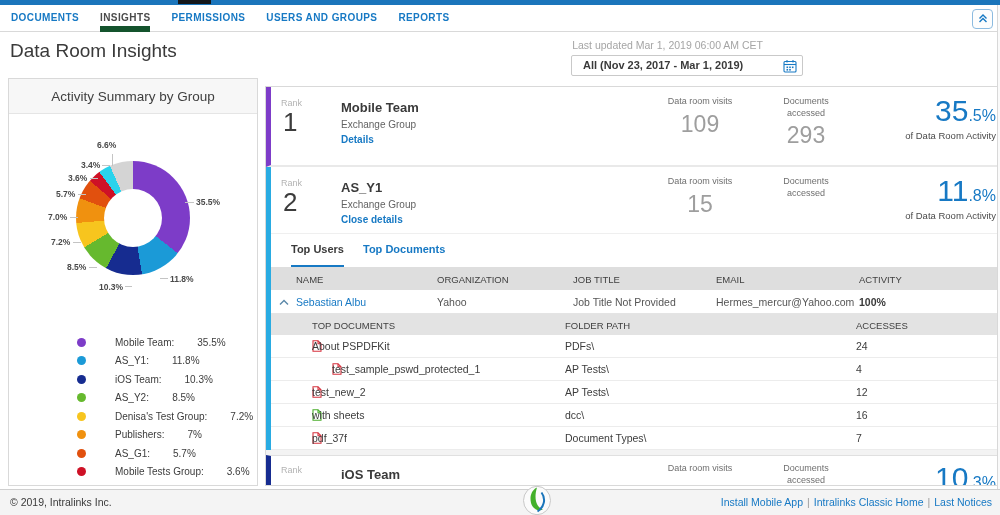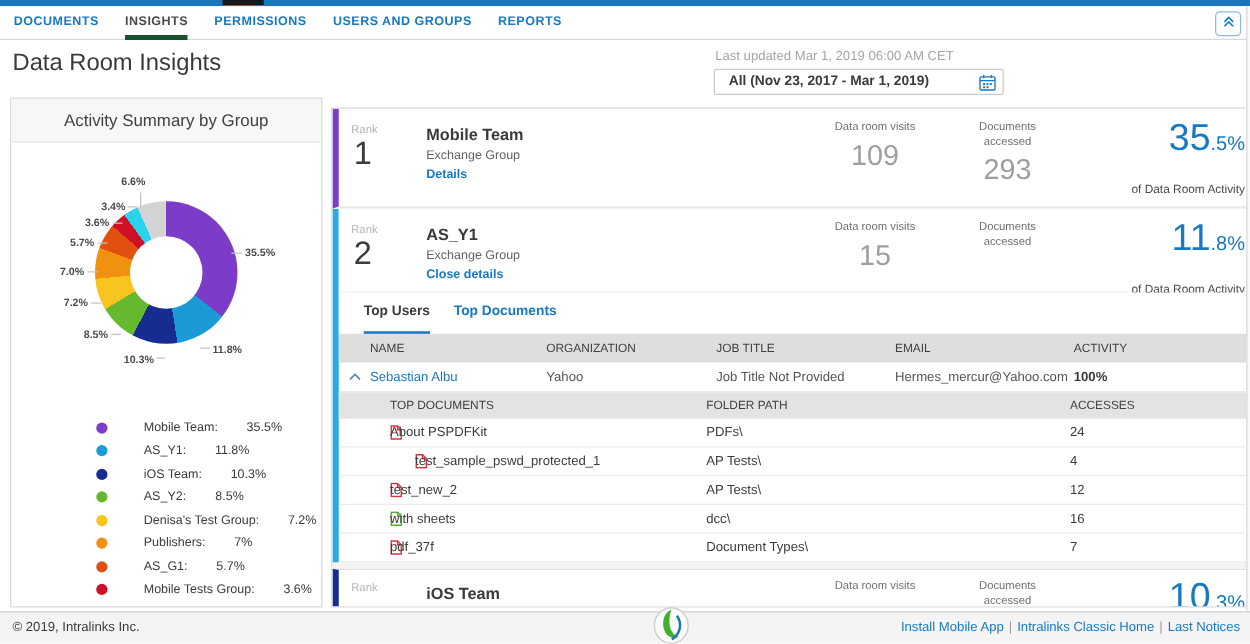--- a/index.html
+++ b/index.html
@@ -9,21 +9,21 @@
     background:#ffffff; color:#333; position:relative; overflow:hidden;
     -webkit-font-smoothing: antialiased;
   }
   .top-strip { position:absolute; top:0; left:0; width:1000px; height:5px; background:#1b75bb; }
   .top-notch { position:absolute; top:0; left:178px; width:33px; height:4px; background:#15171a; }
 
   
   .nav { position:absolute; top:5px; left:0; width:1000px; height:27px; background:#fff; border-bottom:1px solid #d9d9d9; }
   .nav-tabs { position:absolute; left:11px; top:0; height:27px; display:flex; }
   .nav-tab { font-size:10px; font-weight:bold; letter-spacing:.4px; color:#1779c4; line-height:26px; margin-right:21px; cursor:pointer; }
-  .nav-tab.active { color:#4a4a4a; border-bottom:4px solid #14532d; }
+  .nav-tab.active { color:#4a4a4a; border-bottom:6px solid #14532d; }
   .collapse-btn { position:absolute; right:7px; top:4px; width:21px; height:20px; border:1px solid #8cbbe0; border-radius:4px; background:#fdfdfd; display:flex; align-items:center; justify-content:center; cursor:pointer; }
 
   
   .page-header { position:absolute; top:32px; left:0; width:828px; height:46px; background:#fff; }
   .page-title { position:absolute; left:10px; top:8px; font-size:19px; font-weight:400; color:#3a3a3a; }
   .last-updated { position:absolute; right:65px; top:7px; font-size:10.5px; color:#a5a5a5; }
   .date-box { position:absolute; right:25px; top:23px; width:232px; height:21px; background:#fff; border:1px solid #c9c9c9; border-radius:2px; font-size:11px; font-weight:bold; color:#3a3a3a; line-height:19px; padding-left:11px; cursor:pointer; }
   .date-box .cal { position:absolute; right:5px; top:3px; }
 
   
@@ -54,21 +54,21 @@
   .group-type { font-size:10px; color:#636363; margin-top:4px; }
   .group-link { font-size:10px; font-weight:bold; color:#1779c4; margin-top:4px; cursor:pointer; }
   .stat { position:absolute; top:9px; width:82px; text-align:center; }
   .stat.s1 { left:388px; }
   .stat.s2 { left:494px; }
   .stat-label { font-size:9px; color:#6f6f6f; line-height:1.3; }
   .stat-value { font-size:23px; color:#9e9e9e; margin-top:3px; }
   .pct-block { position:absolute; right:34px; top:7px; text-align:right; }
   .pct-int { font-size:30px; color:#1779c4; }
   .pct-frac { font-size:16px; color:#1779c4; }
-  .pct-caption { font-size:9.5px; color:#4a4a4a; margin-top:18px; }
+  .pct-caption { font-size:9.5px; color:#4a4a4a; margin-top:2px; }
   .card-3 .rank-block { top:9px; }
   .card-3 .name-block { top:11px; }
   .card-3 .stat { top:7px; }
   .card-3 .pct-block { top:5px; }
 
   .details-group { border-left:5px solid #29abe2; }
   .tabs-row { position:relative; height:33px; background:#fff; }
   .tab { position:absolute; top:0; font-size:11px; font-weight:bold; line-height:31px; cursor:pointer; }
   .tab.active { left:20px; color:#3a3a3a; border-bottom:3px solid #1779c4; }
   .tab.inactive { left:92px; color:#1779c4; }

